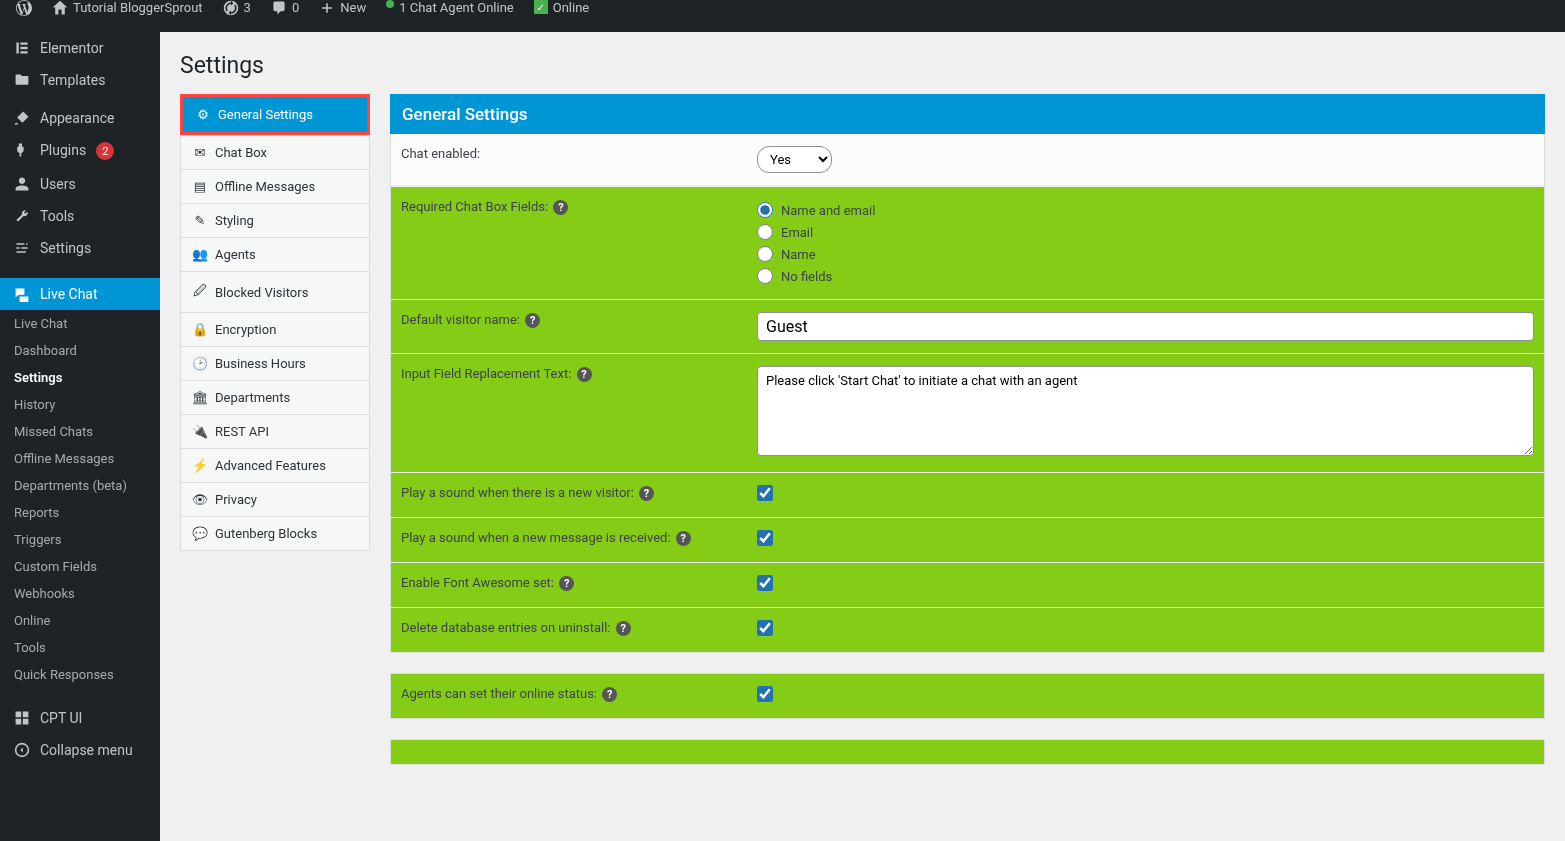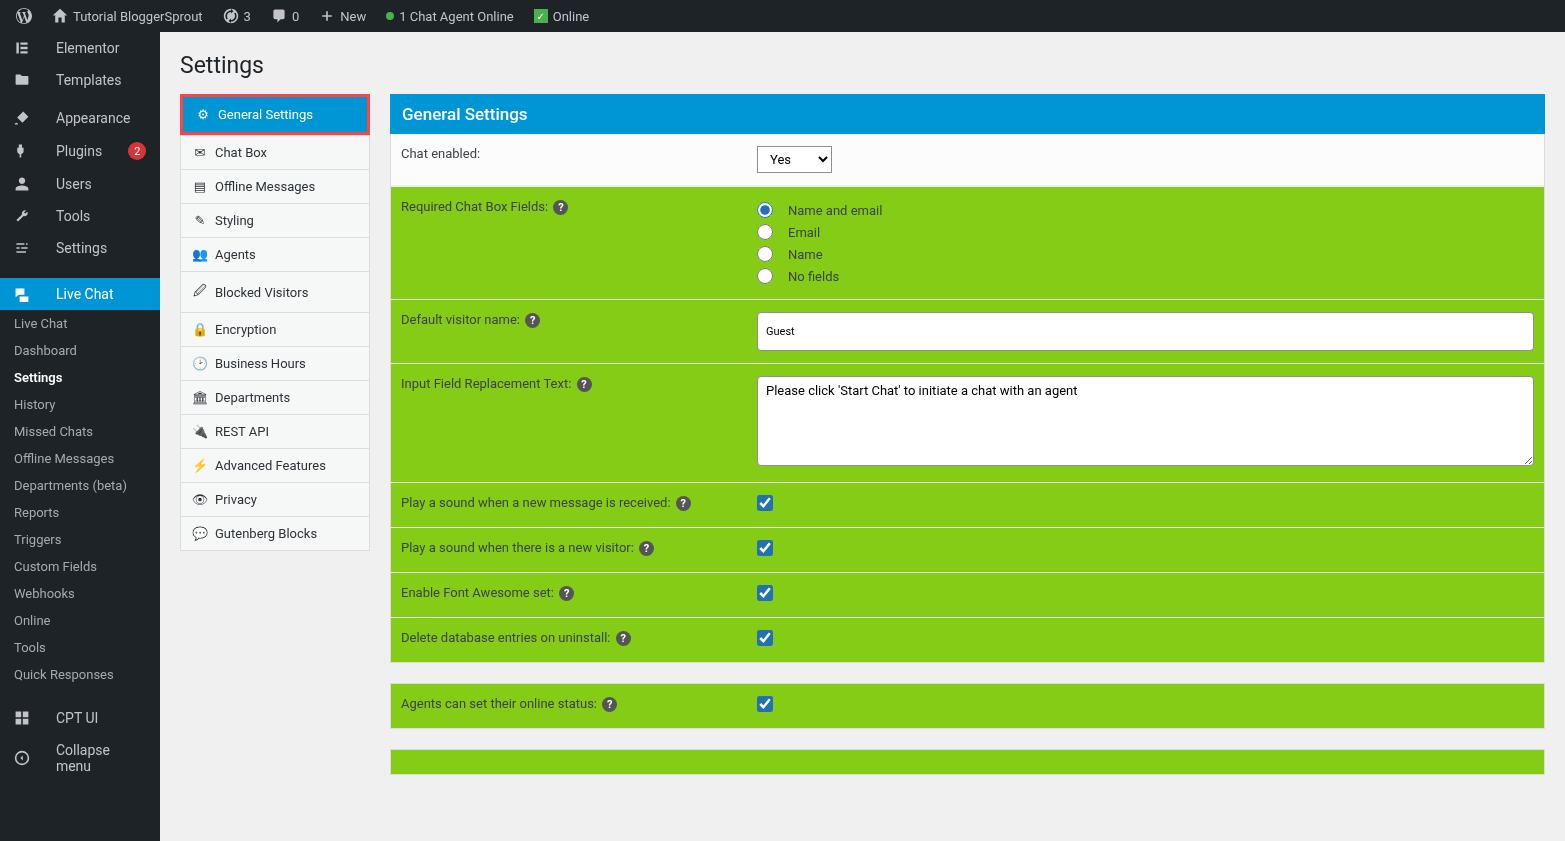--- a/index.html
+++ b/index.html
@@ -1,23 +1,23 @@
 <!DOCTYPE html>
 <html><head>
 <meta charset="utf-8">
 <style>
 *{margin:0;padding:0;box-sizing:border-box;font-family:-apple-system,BlinkMacSystemFont,"Segoe UI",Roboto,Oxygen,sans-serif}
 body{background:#f0f0f1;display:flex;flex-direction:column;height:100vh;overflow:hidden}
 .toolbar{background:#1d2327;color:#c3c4c7;height:32px;display:flex;align-items:center;font-size:13px;padding:0 8px;gap:4px}
-.toolbar .tb-item{display:flex;align-items:center;gap:5px;padding:0 8px;height:100%;cursor:pointer}
+.toolbar .tb-item{display:flex;align-items:flex-start;gap:5px;padding:0 8px;height:100%;cursor:pointer}
 .toolbar .online-dot{width:8px;height:8px;background:#4caf50;border-radius:50%;display:inline-block}
 .toolbar .online-check{width:14px;height:14px;background:#4caf50;display:inline-flex;align-items:center;justify-content:center;color:#fff;font-size:10px}
 .main{display:flex;flex:1;min-height:0}
 .adminmenu{width:160px;background:#1d2327;color:#c3c4c7;flex-shrink:0;font-size:14px;overflow-y:auto}
-.adminmenu .mi{display:flex;align-items:center;gap:24px;padding:8px 12px;cursor:pointer;position:relative}
+.adminmenu .mi{display:flex;gap:8px;padding:8px 12px;cursor:pointer;position:relative}
 .adminmenu .mi.current{background:#0096d6;color:#fff}
 .adminmenu .mi.current::after{content:'';position:absolute;right:-8px;top:50%;transform:translateY(-50%);border:8px solid transparent;border-right-color:#f0f0f1}
 .adminmenu .sub{display:block;padding:6px 12px 6px 14px;cursor:pointer;font-size:13px;color:#a7aaad}
 .adminmenu .sub.active{color:#fff;font-weight:600}
 .adminmenu .badge{background:#d63638;color:#fff;border-radius:10px;font-size:11px;padding:0 6px;height:18px;display:inline-flex;align-items:center;margin-left:2px}
 .adminmenu .icon{width:20px;display:inline-flex;justify-content:center}
 .content{flex:1;padding:10px 20px 20px 20px;overflow-y:auto}
 .content h1{font-size:23px;font-weight:400;color:#1d2327;margin:10px 0 15px}
 .layout{display:flex;gap:20px;align-items:flex-start}
 .nav-tabs{width:190px;flex-shrink:0;border:3px solid #f44;padding:0}
@@ -26,24 +26,24 @@
 .nav-tabs .nt:first-child{border-top:1px solid #dcdcde}
 .nav-tabs .nt.active{background:#0096d6;color:#fff;border-color:#0096d6}
 .nav-tabs .nt .ni{width:14px;display:inline-flex;justify-content:center}
 .form-area{flex:1}
 .form-header{background:#0096d6;color:#fff;padding:10px 12px;font-size:17px;font-weight:500}
 .panel{background:#84cc16;border:1px solid #dcdcde;border-top:none}
 .panel .prow{display:flex;padding:12px 10px;border-top:1px solid #eee}
 .panel .prow.first{border-top:none;background:#fcfcfc;border-bottom:1px solid #eee}
 .panel .plabel{width:356px;flex-shrink:0;color:#3c434a;font-size:13px}
 .panel .pcontrol{flex:1}
-select.wsel{padding:4px 24px 4px 8px;border:1px solid #8c8f94;border-radius:0;background:#fff;font-size:13px}
-.radio-stack label{display:flex;align-items:center;gap:15px;font-size:13px;color:#3c434a;padding:3px 0}
+select.wsel{padding:4px 24px 4px 8px;border:1px solid #8c8f94;border-radius:12px;background:#fff;font-size:13px}
+.radio-stack label{display:flex;align-items:center;gap:8px;font-size:13px;color:#3c434a;padding:3px 0}
 .radio-stack input[type=radio]{width:16px;height:16px;accent-color:#2271b1}
-input[type=text].winp{width:100%;padding:12px 8px;border:1px solid #8c8f94;border-radius:4px;font-size:11px}
+input[type=text].winp{width:100%;padding:4px 8px;border:1px solid #8c8f94;border-radius:4px;font-size:16px}
 textarea.wta{width:100%;height:90px;padding:6px 8px;border:1px solid #8c8f94;border-radius:4px;font-size:13px;resize:both}
 input[type=checkbox]{width:16px;height:16px;accent-color:#2271b1}
 .help{display:inline-flex;width:15px;height:15px;background:#555;color:#fff;border-radius:50%;align-items:center;justify-content:center;font-size:11px;font-weight:bold;margin-left:2px}
 .sep{height:20px;background:#f0f0f1}
 svg{width:16px;height:16px;fill:currentColor}
 </style>
 </head>
 <body>
 
 <div class="toolbar">
@@ -278,25 +278,25 @@
           </div>
           <div class="prow">
             <div class="plabel"><span>Default visitor name:</span> <span class="help">?</span></div>
             <div class="pcontrol"><input type="text" class="winp" value="Guest" style=""></div>
           </div>
           <div class="prow">
             <div class="plabel"><span>Input Field Replacement Text:</span> <span class="help">?</span></div>
             <div class="pcontrol"><textarea class="wta" style="">Please click 'Start Chat' to initiate a chat with an agent</textarea></div>
           </div>
           <div class="prow">
+            <div class="plabel"><span>Play a sound when there is a new visitor:</span> <span class="help">?</span></div>
+            <div class="pcontrol"><input type="checkbox" checked="" style=""></div>
+          </div>
+          <div class="prow">
             <div class="plabel"><span>Play a sound when a new message is received:</span> <span class="help">?</span></div>
-            <div class="pcontrol"><input type="checkbox" checked="" style=""></div>
-          </div>
-          <div class="prow">
-            <div class="plabel"><span>Play a sound when there is a new visitor:</span> <span class="help">?</span></div>
             <div class="pcontrol"><input type="checkbox" checked="" style=""></div>
           </div>
           <div class="prow">
             <div class="plabel"><span>Enable Font Awesome set:</span> <span class="help">?</span></div>
             <div class="pcontrol"><input type="checkbox" checked="" style=""></div>
           </div>
           <div class="prow">
             <div class="plabel"><span>Delete database entries on uninstall:</span> <span class="help">?</span></div>
             <div class="pcontrol"><input type="checkbox" checked="" style=""></div>
           </div>

